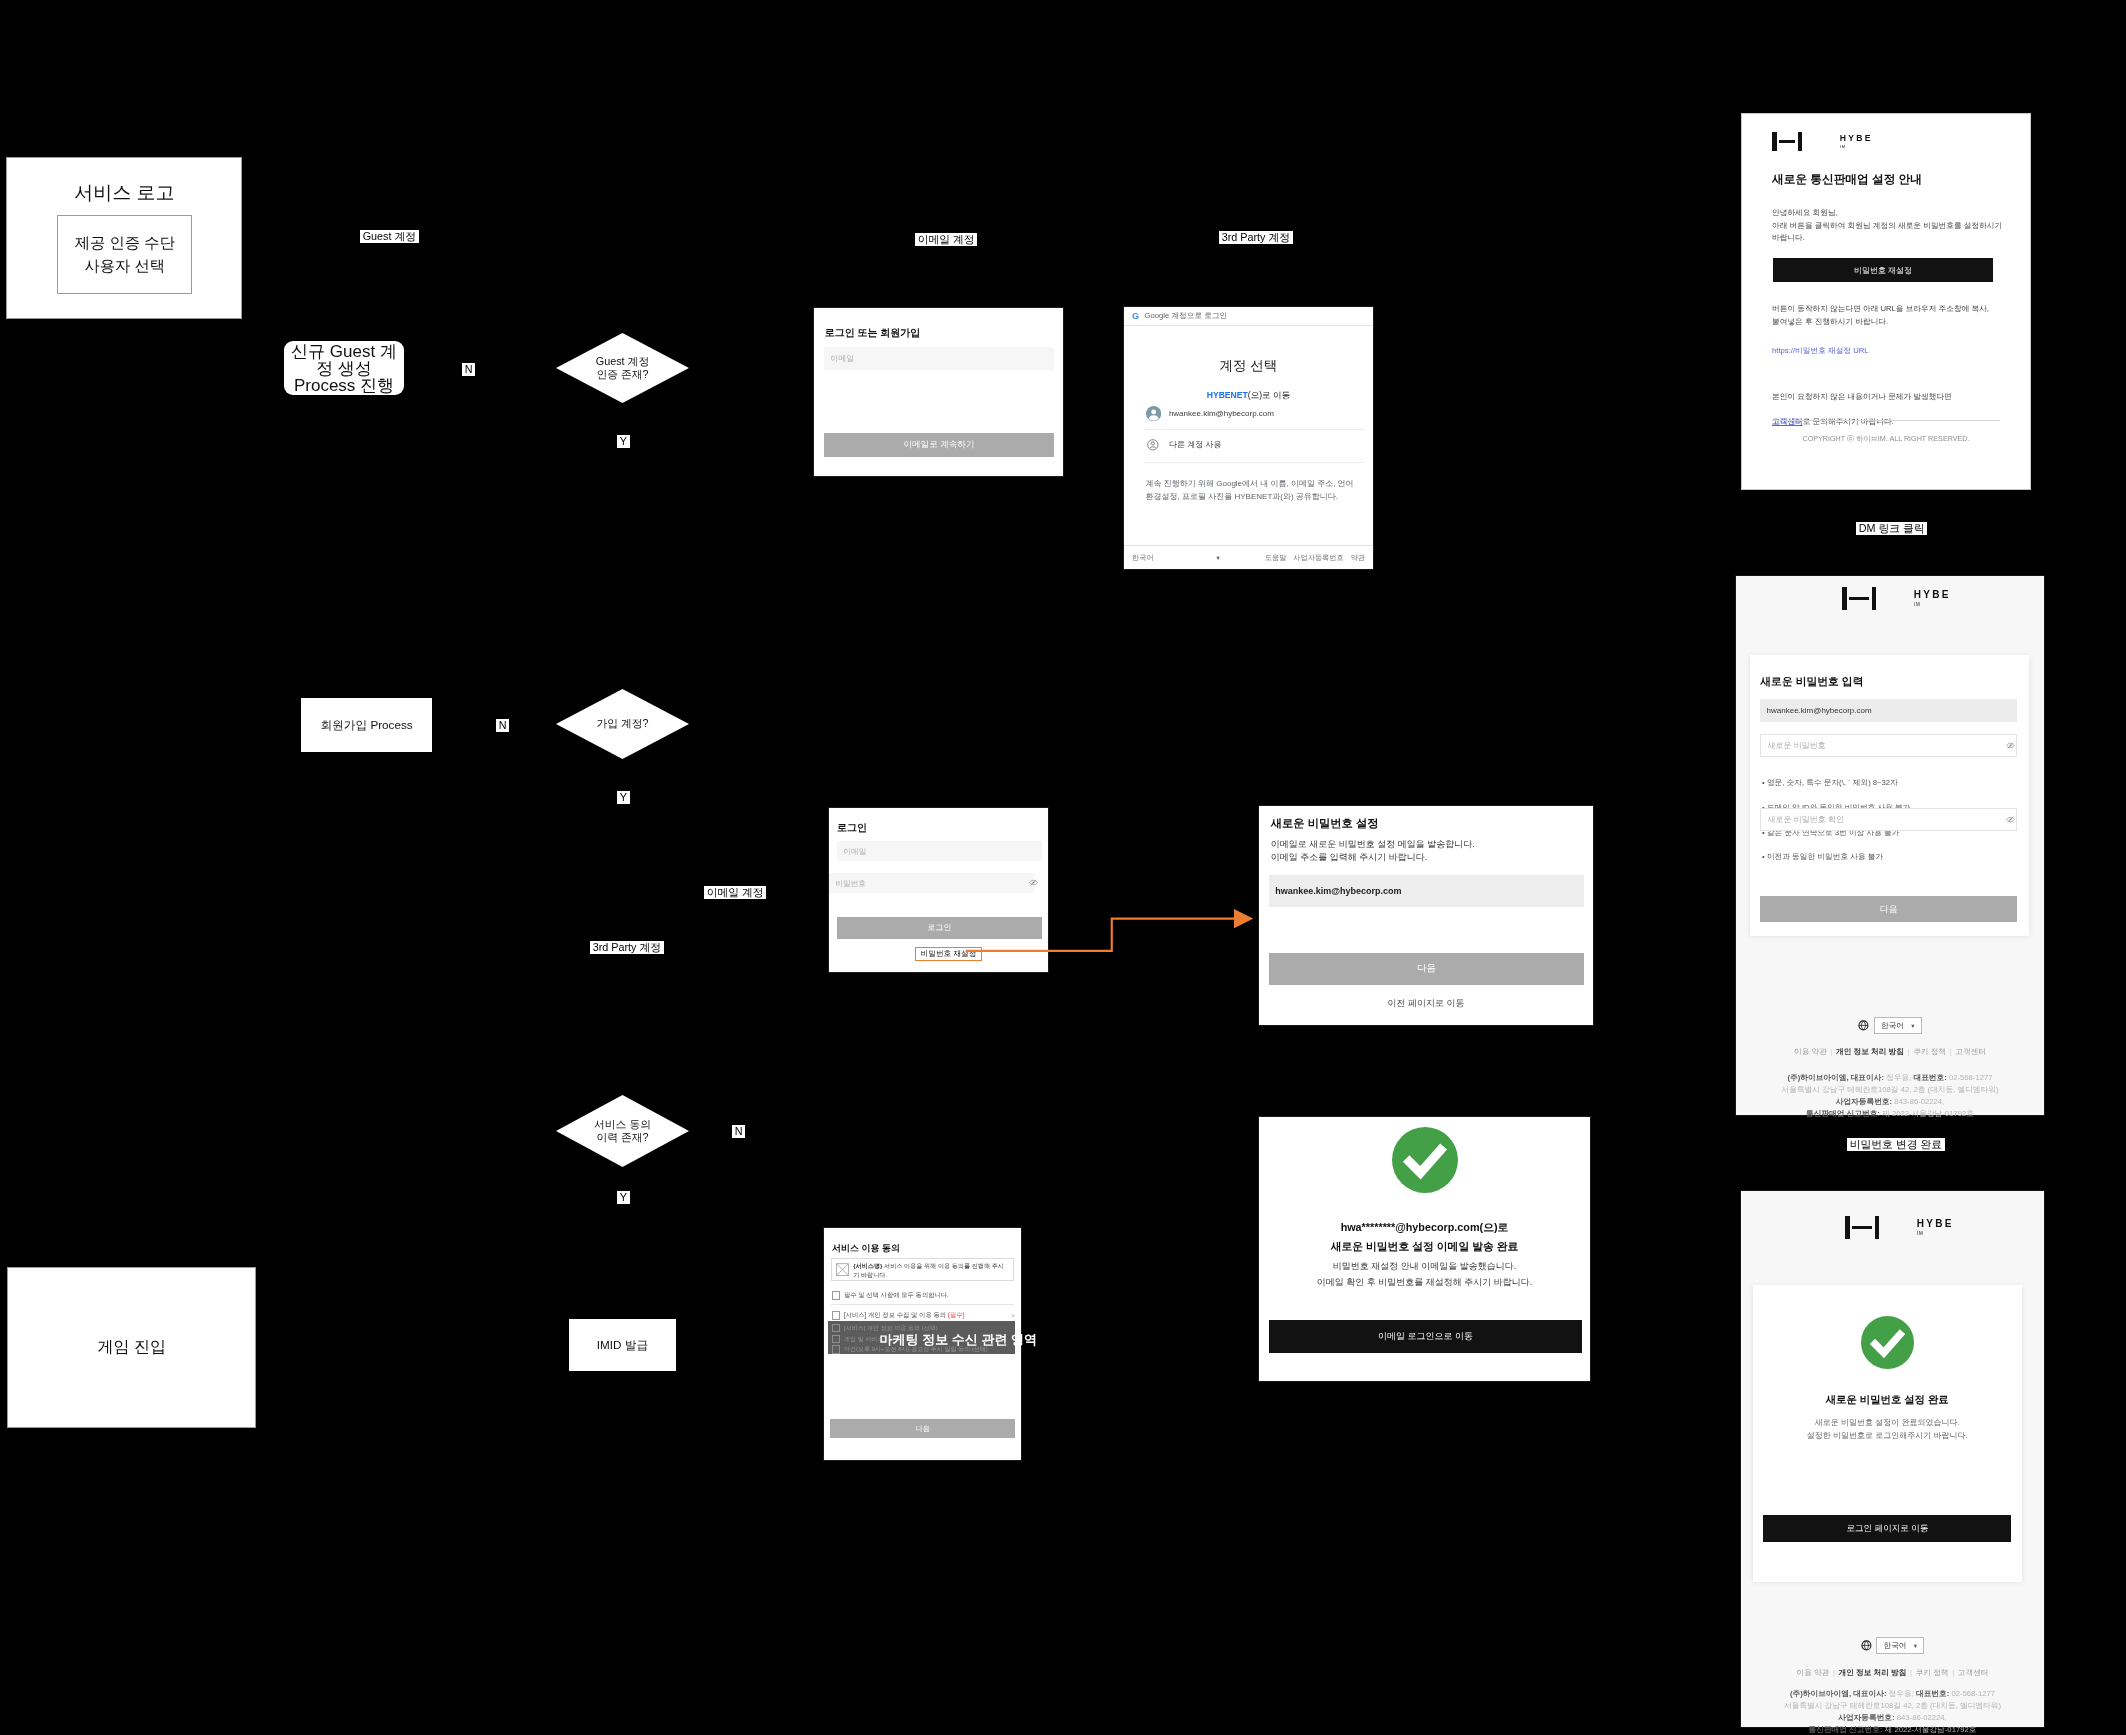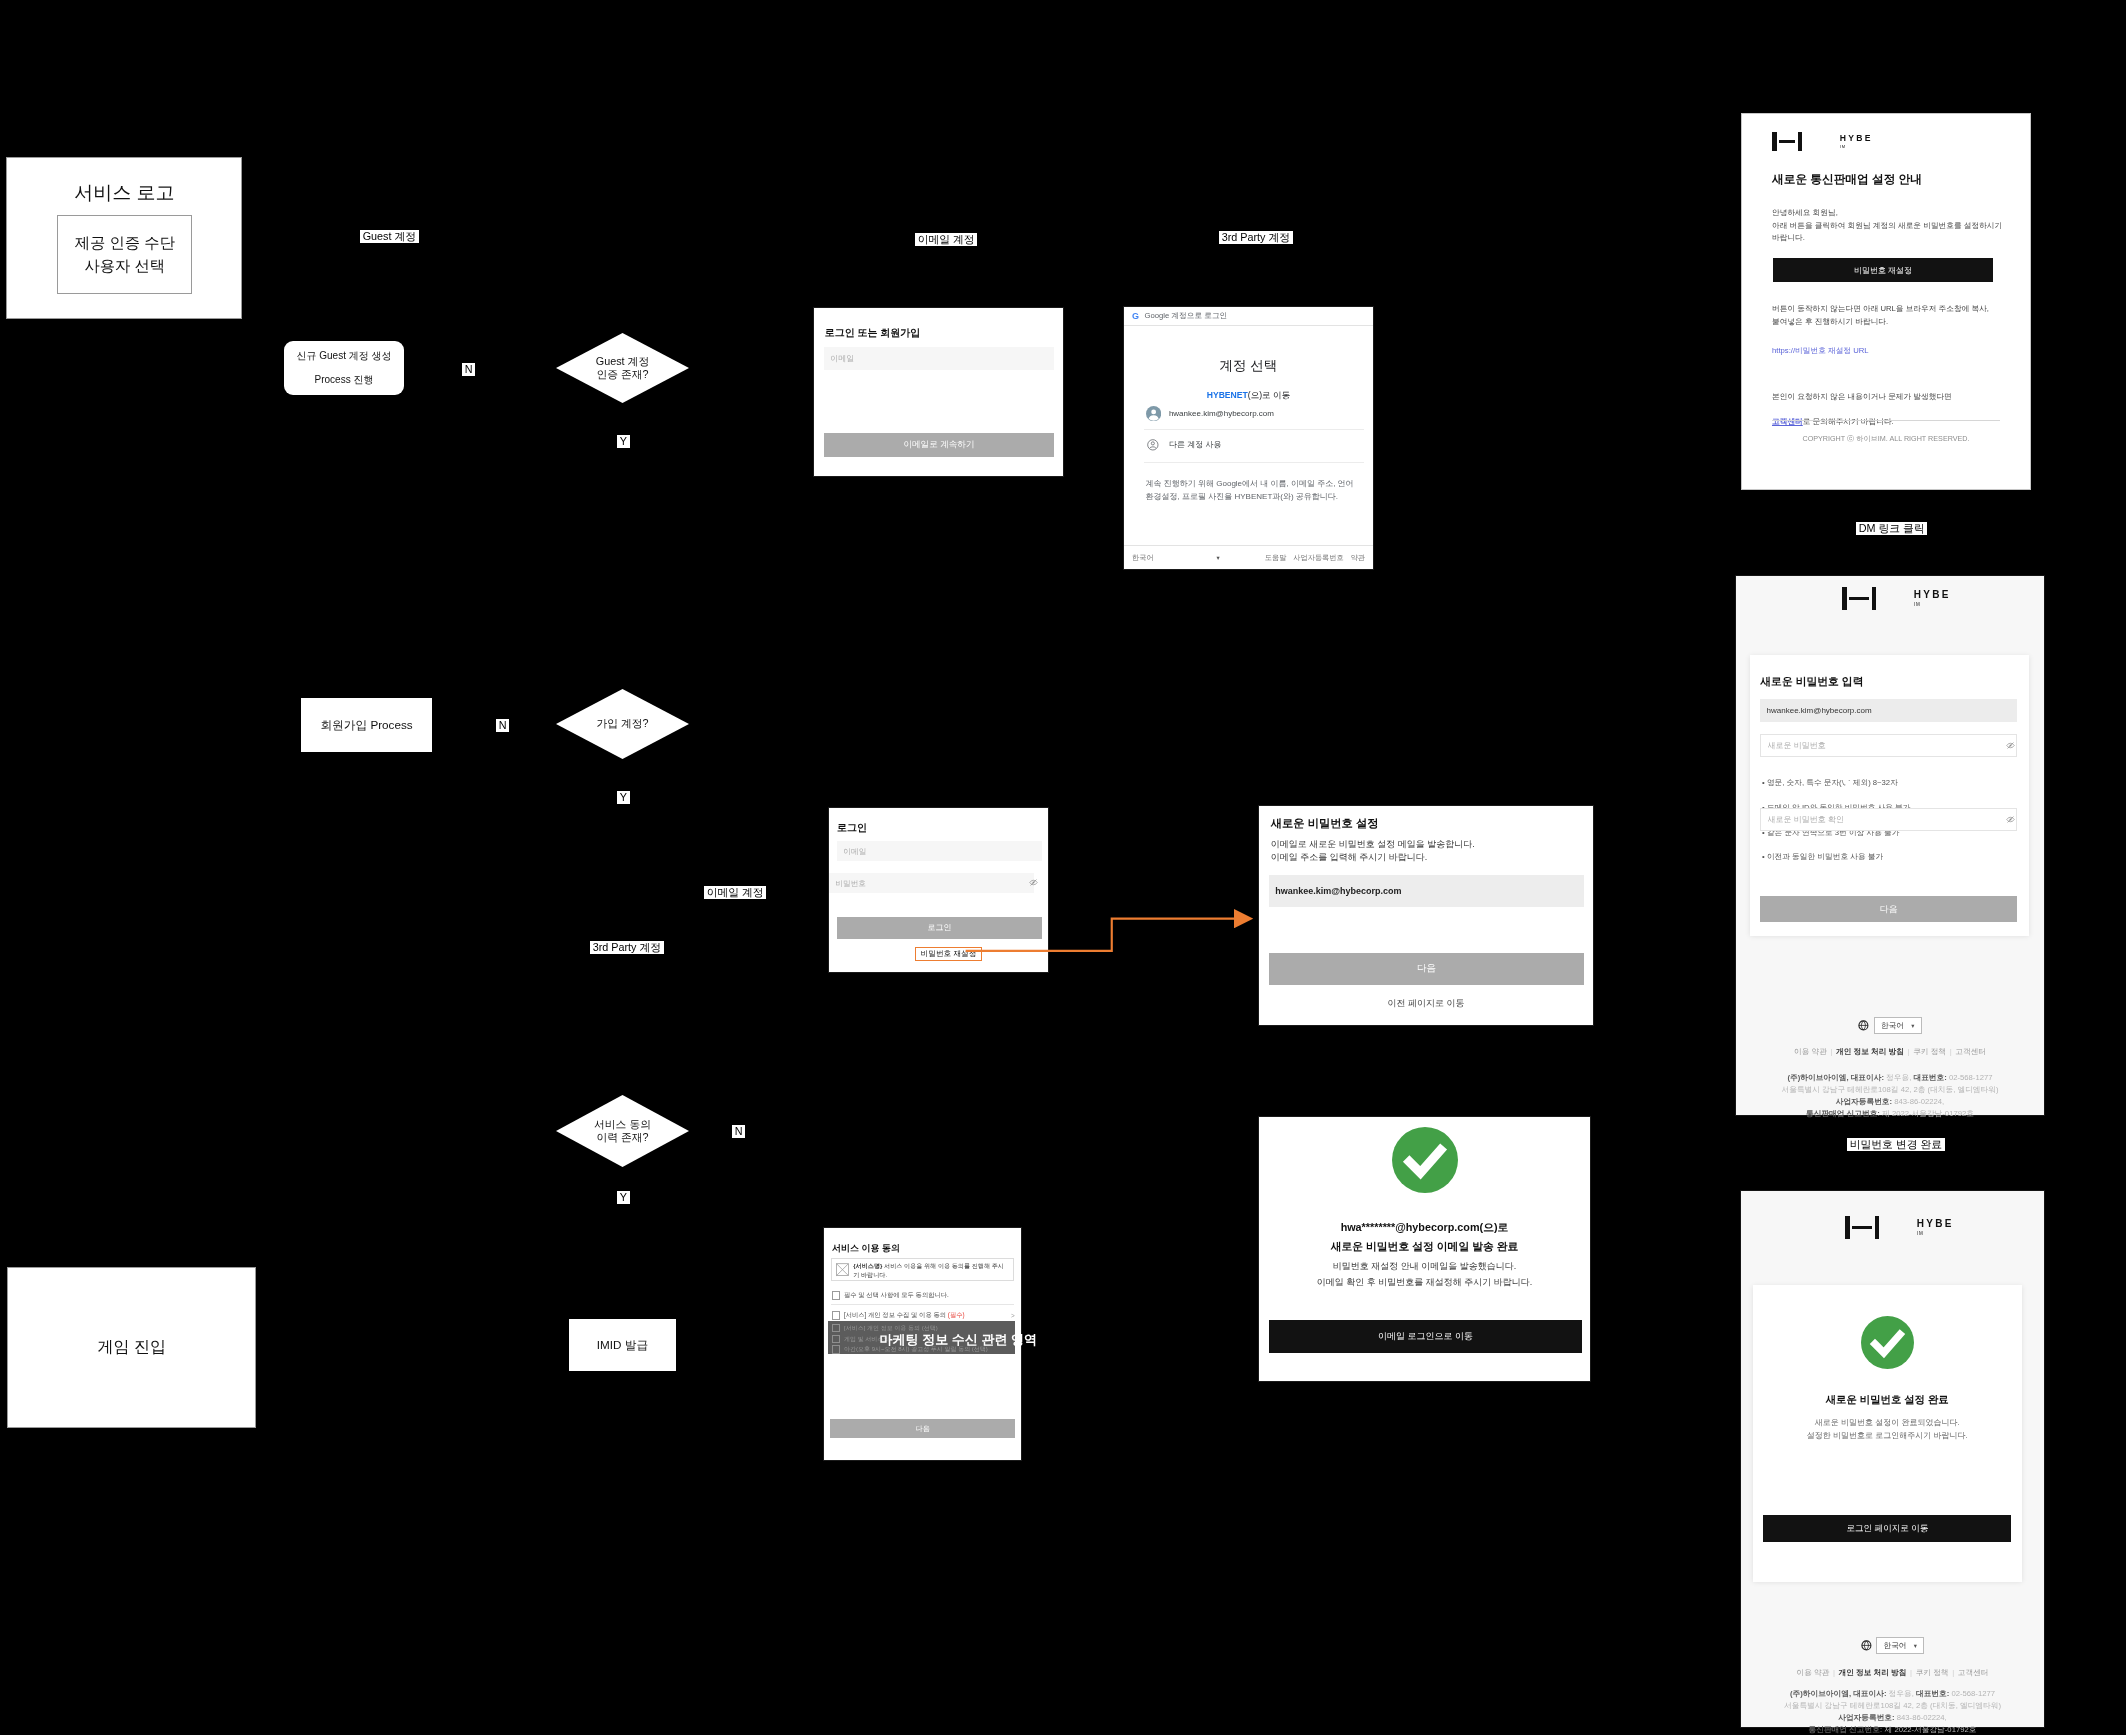--- a/index.html
+++ b/index.html
@@ -52,21 +52,21 @@
   <div class="node" style="left:6.3px;top:157px;width:236px;height:162px;border:0.9px solid #9a9a9a;align-items:flex-start;">
     <span class="t" style="left:0;right:0;top:21.6px;text-align:center;font-size:19px;">서비스 로고</span>
     <span class="node" style="left:50px;top:57px;width:135px;height:79px;border:0.9px solid #9a9a9a;font-size:15.3px;line-height:22.5px;">제공 인증 수단
 사용자 선택</span>
   </div>
 
   <span class="chip" style="left:360px;top:230px;">Guest 계정</span>
   <span class="chip" style="left:915px;top:233px;">이메일 계정</span>
   <span class="chip" style="left:1219px;top:231px;">3rd Party 계정</span>
 
-  <div class="node" style="left:284px;top:341px;width:120px;height:54px;border-radius:9px;font-size:10px;line-height:24px;">신규 Guest 계정 생성
+  <div class="node" style="left:284px;top:341px;width:120px;height:54px;border-radius:9px;font-size:17px;line-height:17px;">신규 Guest 계정 생성
 Process 진행</div>
   <span class="chip" style="left:462px;top:363px;">N</span>
   <div class="diamond" style="left:556px;top:333px;width:133px;height:70px;">Guest 계정
 인증 존재?</div>
   <span class="chip" style="left:617px;top:435px;">Y</span>
 
   <div class="node" style="left:301px;top:698px;width:131px;height:54px;font-size:11.7px;">회원가입 Process</div>
   <span class="chip" style="left:496px;top:719px;">N</span>
   <div class="diamond" style="left:556px;top:689px;width:133px;height:70px;">가입 계정?</div>
   <span class="chip" style="left:617px;top:791px;">Y</span>

